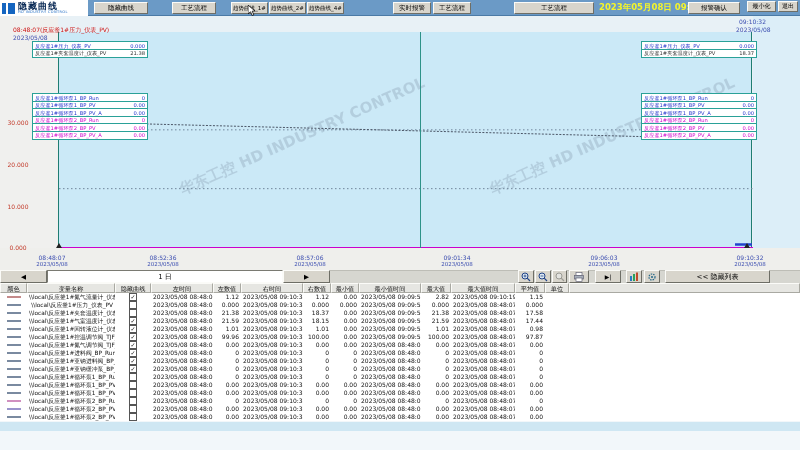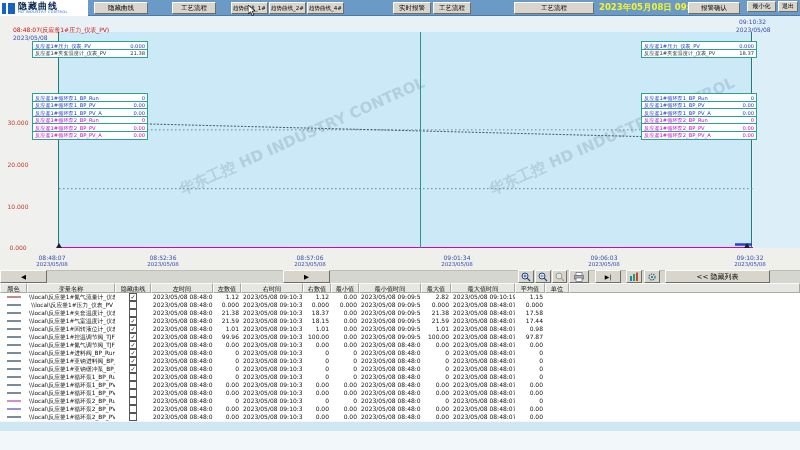--- a/index.html
+++ b/index.html
@@ -224,20 +224,21 @@
         <span>反应釜1#循环泵2_BP_PV_A</span>
         <span>0.00</span>
       </div>
     </div>
 
   <div class="axis-marker abs" style="left:56px;top:243px;"></div>
   <div class="axis-marker abs" style="left:744px;top:243px;"></div>
 
   <div id="ctrl-row" class="abs"></div>
   <div class="btn3d abs" style="left:0;top:270px;width:47px;height:13px;">◀</div>
+  <div id="span-track" class="abs">1 日</div>
   <div class="btn3d abs" style="left:283px;top:270px;width:47px;height:13px;">▶</div>
 
 
   <div class="btn3d icon-btn abs" style="left:518px;top:270px;width:16px;height:13px;">
     <svg width="10" height="10">
         <circle cx="4" cy="4" r="3" fill="#dce8f2" stroke="#224488" stroke-width="1"></circle>
         <line x1="2.6" y1="4" x2="5.4" y2="4" stroke="#224488" stroke-width="0.8"></line>
         <line x1="4" y1="2.6" x2="4" y2="5.4" stroke="#224488" stroke-width="0.8"></line>
         <line x1="6.2" y1="6.2" x2="9" y2="9" stroke="#224488" stroke-width="1.2"></line>
       </svg>

